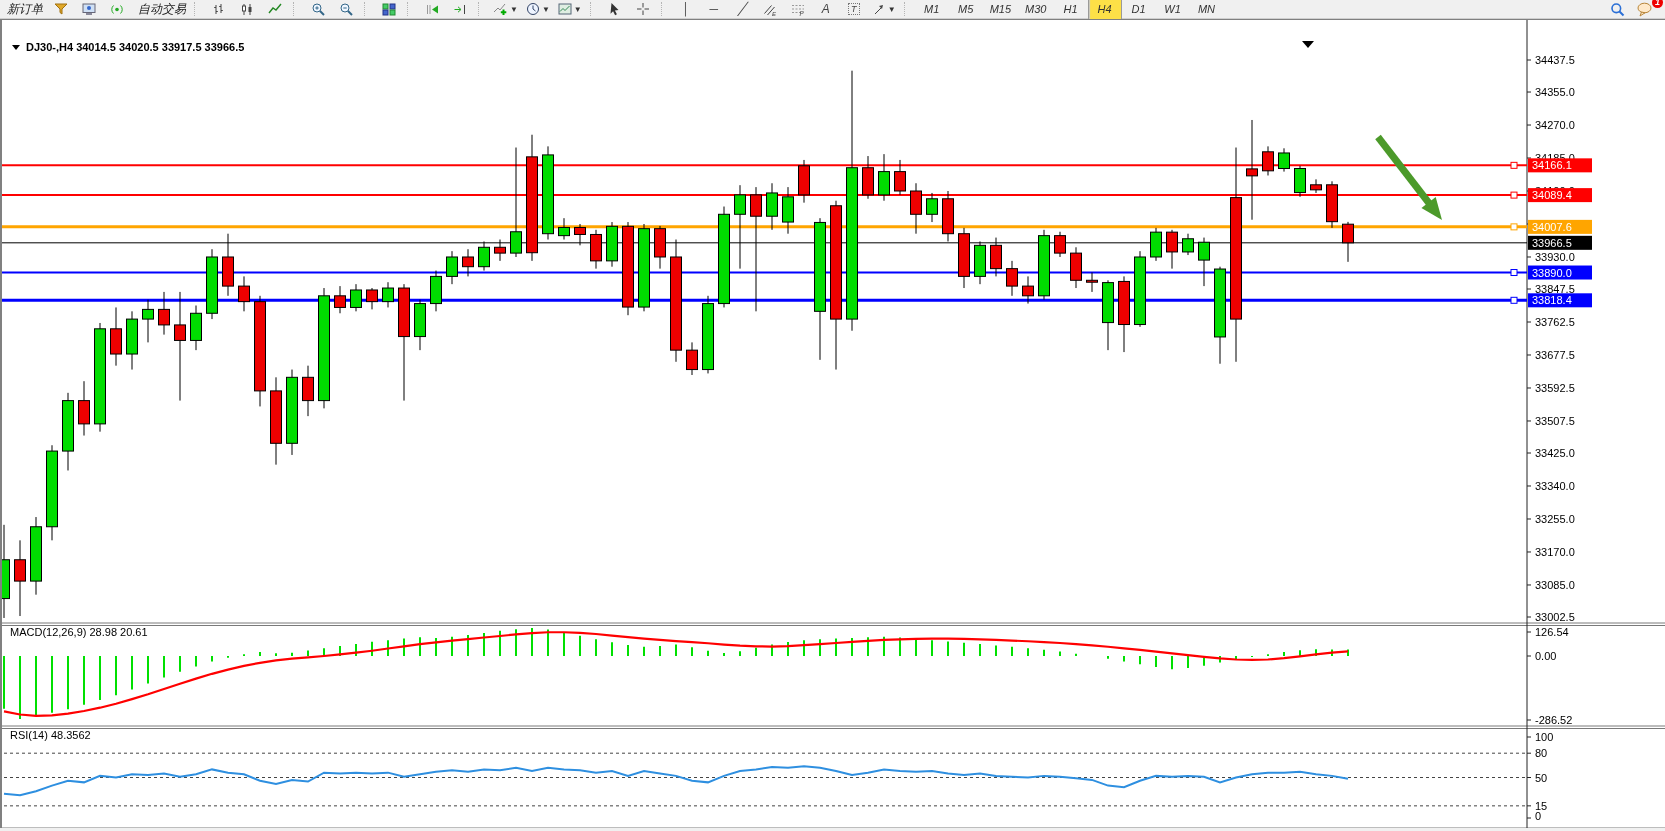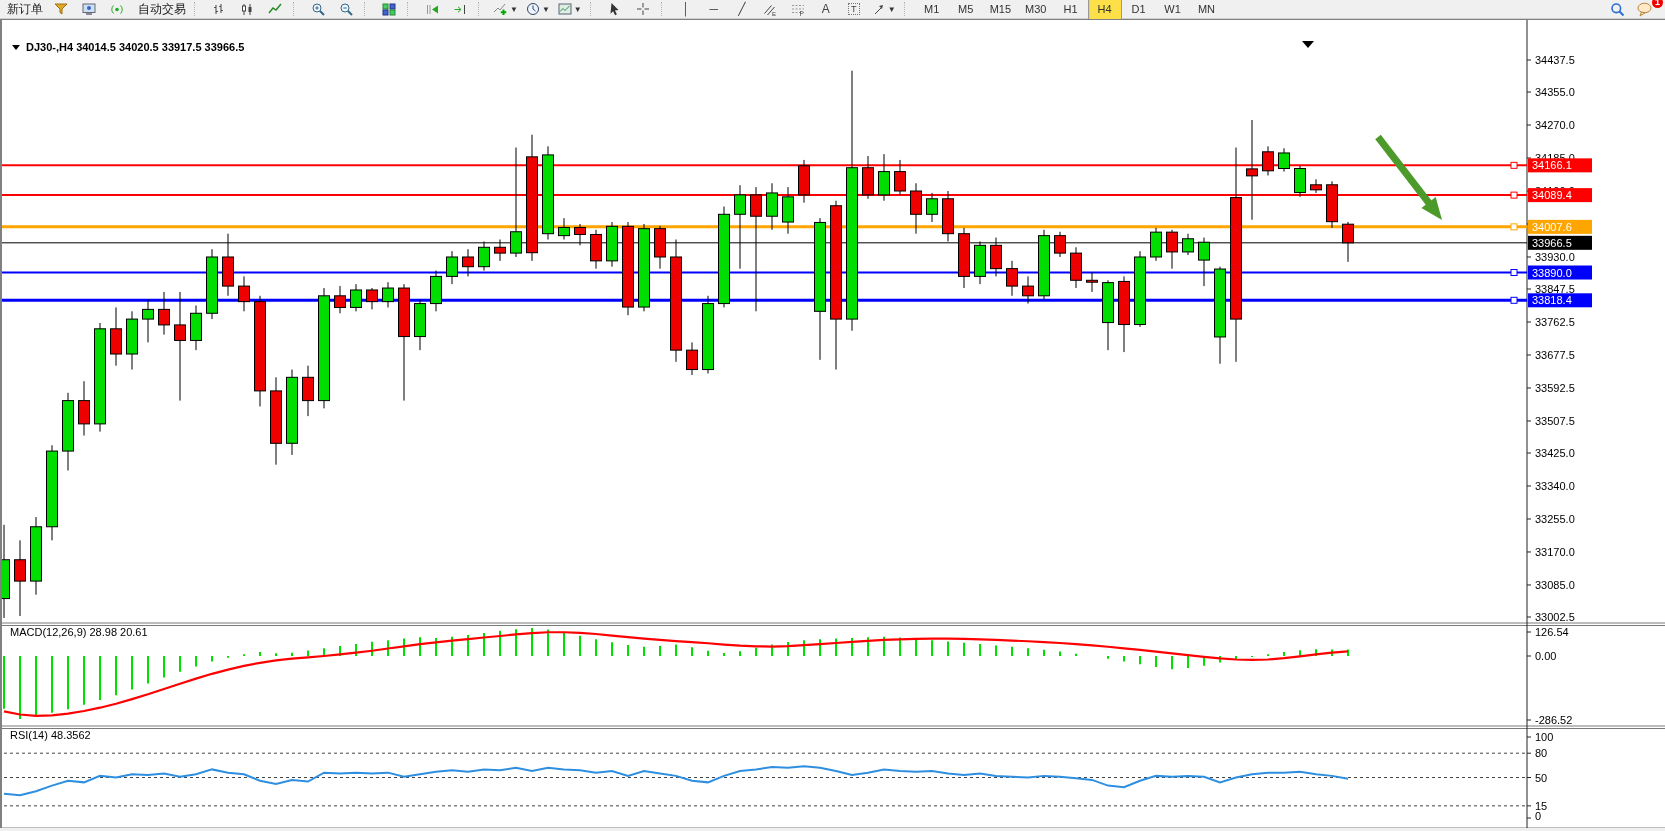--- a/index.html
+++ b/index.html
@@ -3,21 +3,21 @@
 <meta charset="utf-8">
 <style>
   html,body{margin:0;padding:0;background:#f0f0f0;}
   #app{position:relative;width:1665px;height:831px;background:#f0f0f0;overflow:hidden;
        font-family:"Liberation Sans",sans-serif;}
   
   #toolbar{position:absolute;top:0;left:0;width:1665px;height:18px;background:#f0f0f0;
            border-bottom:1px solid #cfcfcf;display:flex;align-items:center;font-size:12px;color:#222;}
   .tb-sep{width:7px;height:14px;border-left:1px dotted #b5b5b5;margin:0 3px 0 4px;}
   .tb-btn{display:flex;align-items:center;justify-content:center;min-width:20px;height:16px;
-          padding:0 2px;margin:0 1px;border:1px solid transparent;cursor:default;}
+          padding:0 2px;margin:0 1px;border:1px solid transparent;cursor:default;font-style:italic;}
   .tb-btn .glyph{font-size:12px;line-height:12px;color:#444;}
   .tb-btn svg{display:block;}
   .tb-label{margin-left:3px;white-space:nowrap;}
   .dd{font-size:8px;color:#333;margin-left:2px;}
   .tf-btn{font-size:11px;color:#333;padding:14px 6px;margin:0;border:1px solid transparent;}
   .tf-btn.active{background:#fde047;border:1px solid #9a9a9a;box-shadow:inset 1px 1px 1px #c8c8c8;}
   #tb-right{margin-left:auto;display:flex;align-items:center;margin-right:6px;}
   .badge{position:absolute;top:-4px;right:-6px;background:#e00;color:#fff;border-radius:50%;
          width:11px;height:11px;font-size:9px;line-height:11px;text-align:center;font-weight:bold;}
   .label-box{border:1px dotted #777;font-size:9px;padding:0 2px;color:#444;}

